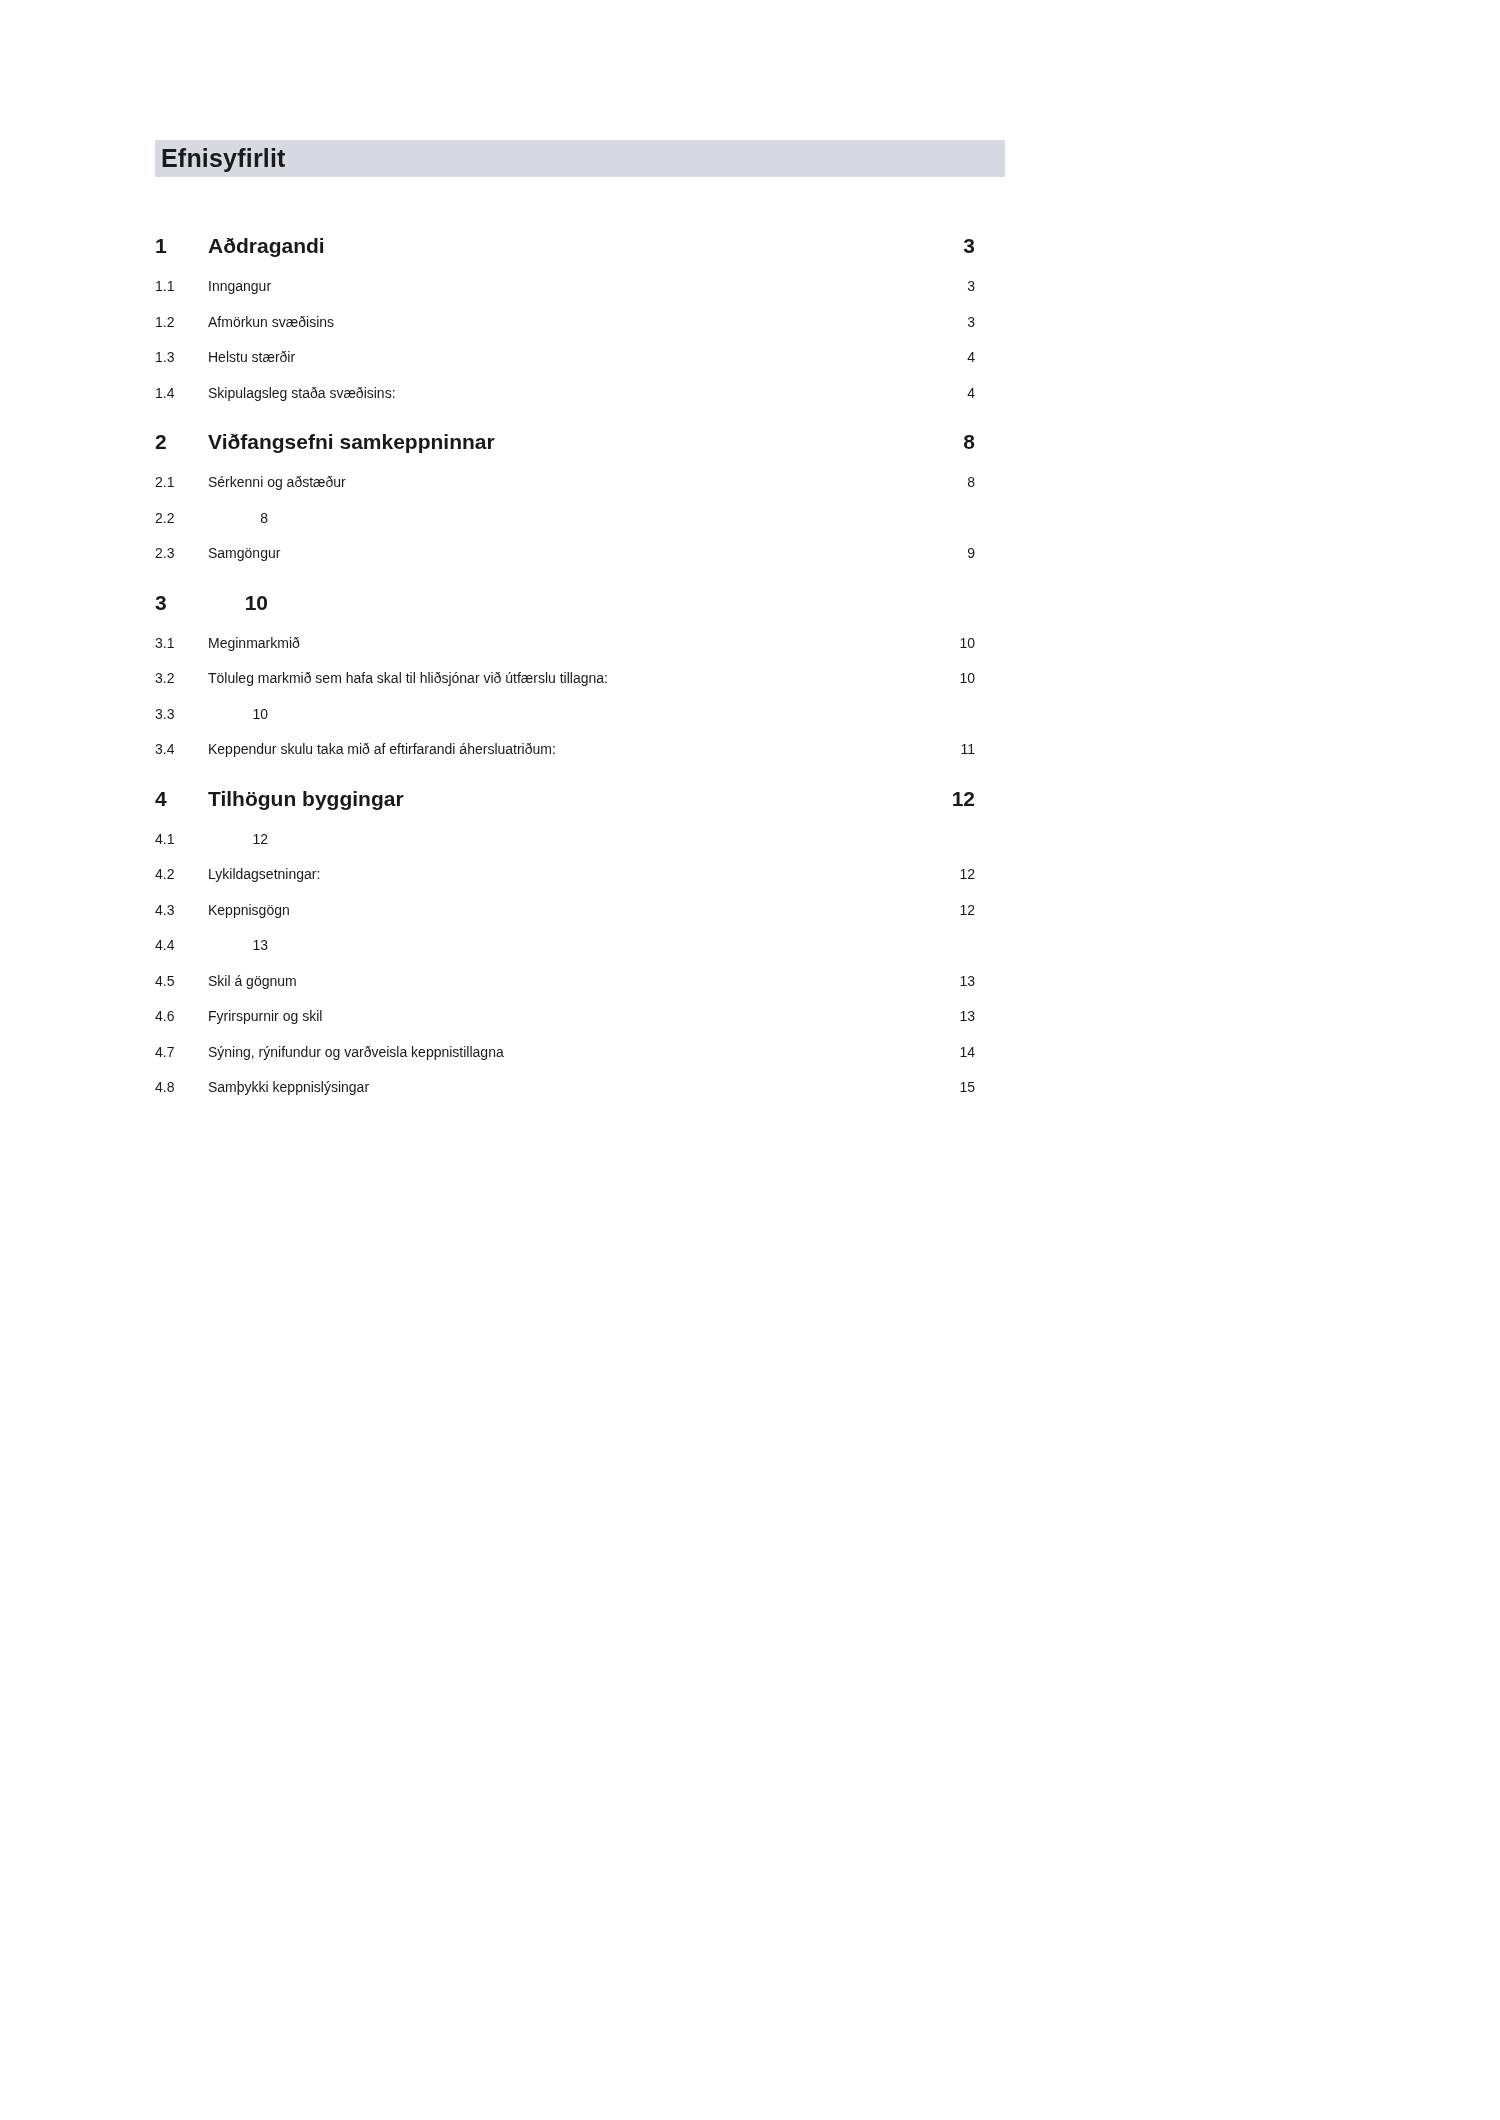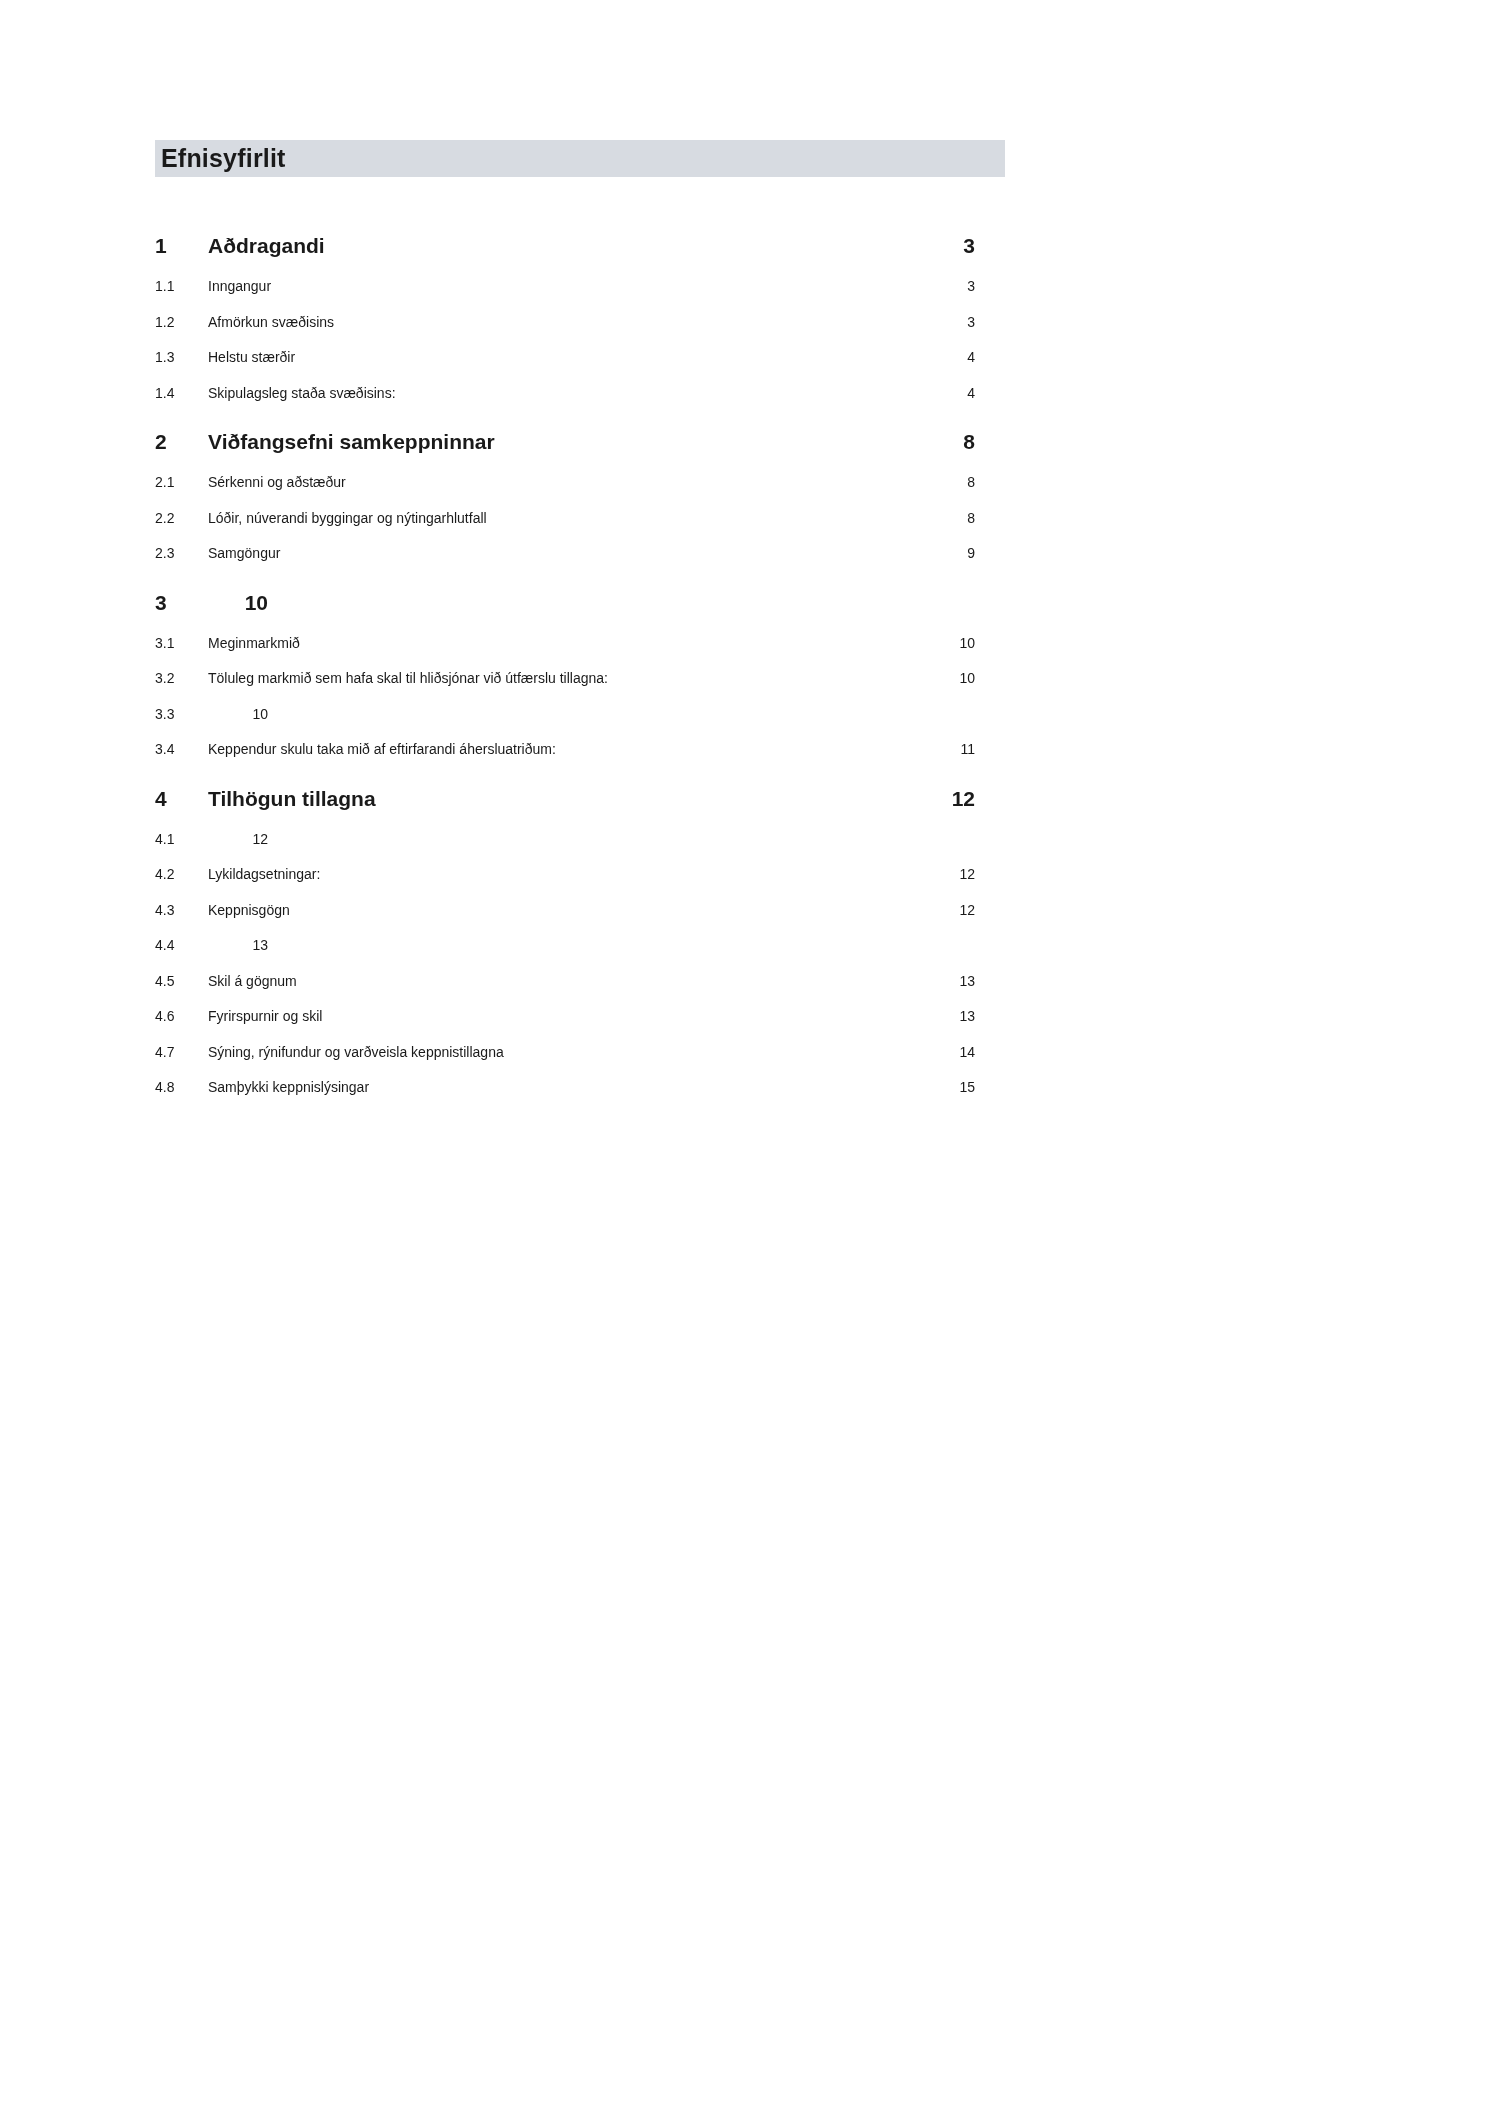--- a/index.html
+++ b/index.html
@@ -107,21 +107,20 @@
           <span class="title">Viðfangsefni samkeppninnar</span>
           <span class="pg">8</span>
         </div>
         <div class="toc-row item">
           <span class="num">2.1</span>
           <span class="title">Sérkenni og aðstæður</span>
           <span class="pg">8</span>
         </div>
         <div class="toc-row item">
           <span class="num">2.2</span>
-          <span class="title">Lóðir, núverandi byggingar og nýtingarhlutfall</span>
           <span class="pg">8</span>
         </div>
         <div class="toc-row item">
           <span class="num">2.3</span>
           <span class="title">Samgöngur</span>
           <span class="pg">9</span>
         </div>
         <div class="toc-row section">
           <span class="num">3</span>
           <span class="pg">10</span>
@@ -140,21 +139,21 @@
           <span class="num">3.3</span>
           <span class="pg">10</span>
         </div>
         <div class="toc-row item">
           <span class="num">3.4</span>
           <span class="title">Keppendur skulu taka mið af eftirfarandi áhersluatriðum:</span>
           <span class="pg">11</span>
         </div>
         <div class="toc-row section">
           <span class="num">4</span>
-          <span class="title">Tilhögun tillagna</span>
+          <span class="title">Tilhögun byggingar</span>
           <span class="pg">12</span>
         </div>
         <div class="toc-row item">
           <span class="num">4.1</span>
           <span class="pg">12</span>
         </div>
         <div class="toc-row item">
           <span class="num">4.2</span>
           <span class="title">Lykildagsetningar:</span>
           <span class="pg">12</span>

